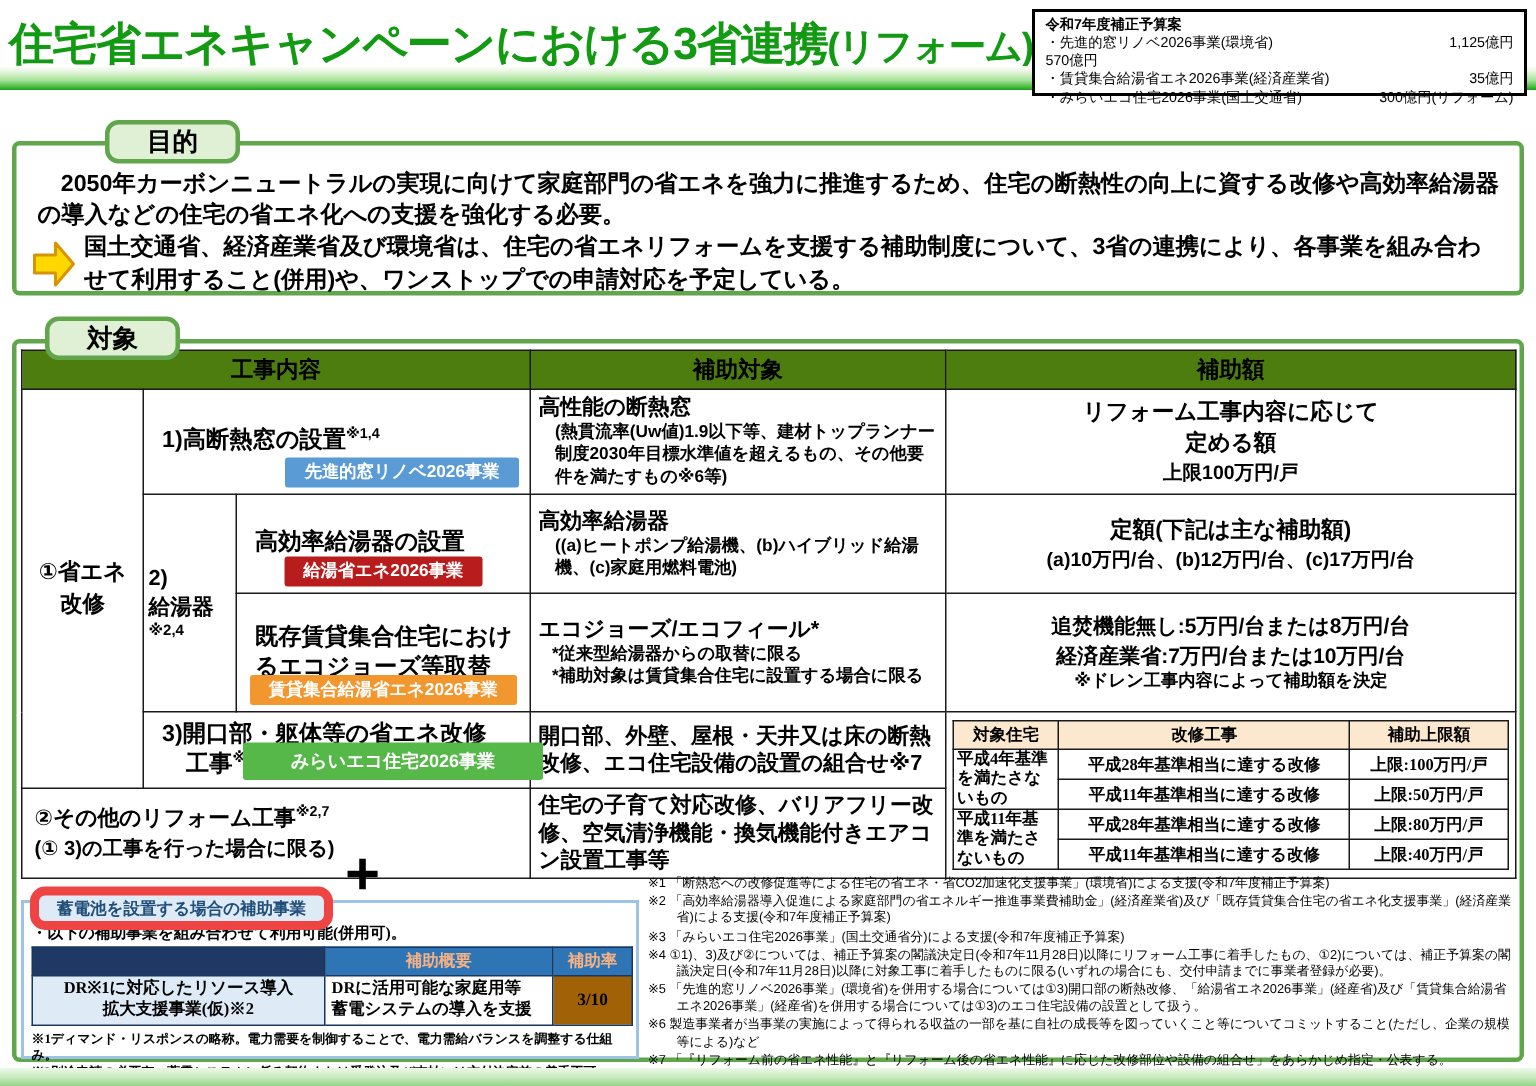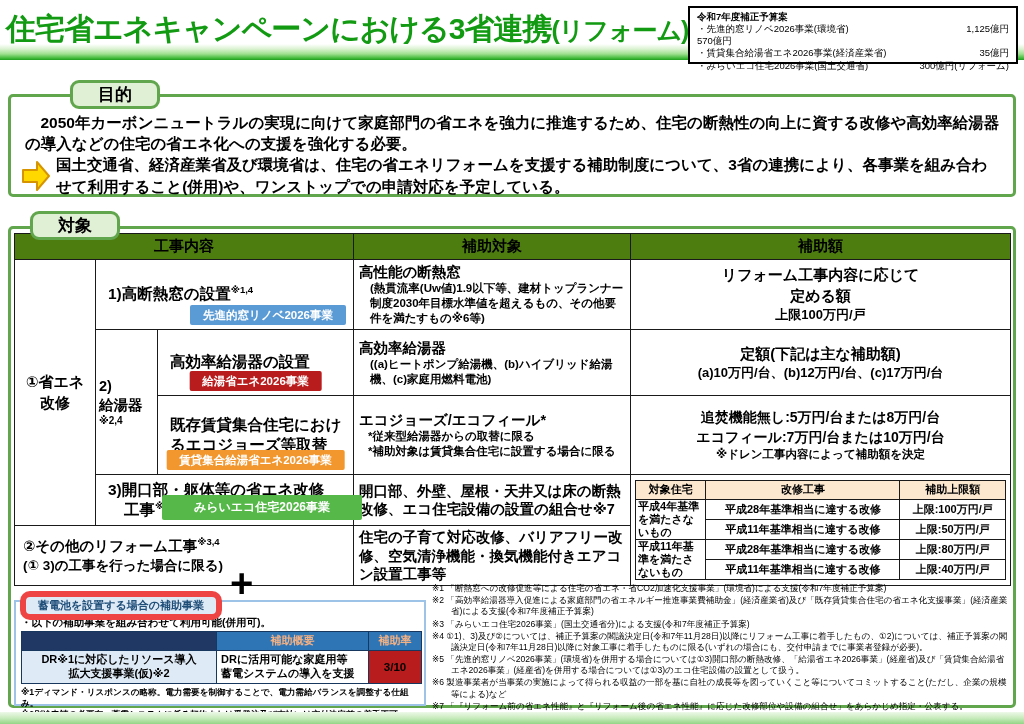--- a/index.html
+++ b/index.html
@@ -80,46 +80,46 @@
   .badge-blue   { background:#5b9bd5; position:absolute; right:7px; bottom:4px; }
   .badge-orange1{ background:#b91c1c; position:absolute; left:50%; transform:translateX(-50%); bottom:4px; }
   .badge-orange2{ background:#f2962e; position:absolute; left:50%; transform:translateX(-50%); bottom:4px; }
   .badge-green  {
     background:#55b848; color:#fff; font-weight:bold; font-size:12px; text-align:center;
     position:absolute; left:148px; top:262px; width:200px; height:25px; line-height:25px;
     border-radius:2px; z-index:4;
   }
 
   
-  td.cell-sub { vertical-align:top; padding:3px 4px; }
+  td.cell-sub { vertical-align:top; padding:3px 4px;font-family:Liberation Serif, serif; }
   table.sub { width:100%; border-collapse:collapse; table-layout:fixed; }
   table.sub th, table.sub td { border:1.2px solid #1a1a1a; font-weight:bold; font-size:11px; }
   table.sub th { background:#fbe8ce; height:19px; text-align:center; }
   table.sub td { height:20px; }
   td.sub-house { text-align:left; padding:0 2px; line-height:1.15; font-size:11px; }
   td.sub-work  { text-align:center; }
   td.sub-limit { text-align:center; }
 
   
   .battery-box {
     left:14px; top:600px; width:412px; height:106px;
-    border:2px solid #9dc3e6; background:#fff; padding:14px 5px 12px 5px;
+    border:2px solid #9dc3e6; background:#fff; padding:14px 5px 12px 5px;font-family:Liberation Serif, serif;
   }
   .battery-pill {
     left:20px; top:591px; padding:1px 12px; background:#deeaf6; border:6px solid #ef4444;
     border-radius:10px; font-size:11px; font-weight:bold; color:#1f4e79; z-index:6; white-space:nowrap;
   }
   .battery-intro { font-size:10.5px; font-weight:bold; line-height:1.3; }
   table.battery { width:100%; border-collapse:collapse; table-layout:fixed; margin-top:1px; }
   table.battery th, table.battery td { border:1.6px solid #17375e; font-weight:bold; }
   th.bt-h-blank { background:#1f3864; height:19px; }
   th.bt-h { background:#2e75b6; color:#f4b183; font-size:11px; height:19px; text-align:center; }
   td.bt-name { background:#deeaf6; text-align:center; font-size:11px; line-height:1.25; height:33px; }
   td.bt-ov { background:#fff; text-align:left; font-size:11px; line-height:1.25; padding-left:4px; }
-  td.bt-rate { background:#b91c1c; text-align:center; font-size:11.5px; }
+  td.bt-rate { background:#a16207; text-align:center; font-size:11.5px; }
   .battery-notes { margin-top:3px; font-size:8.6px; font-weight:bold; line-height:1.3; }
 
   .plus-sign { left:230px; top:563px; font-size:40px; font-weight:bold; line-height:1; }
 
   
   .footnotes { left:432px; top:583px; width:580px; font-size:8.6px; line-height:1.3; }
   .footnote { padding-left:19px; text-indent:-19px; margin-bottom:1px; }
 </style>
 </head>
 <body>
@@ -221,21 +221,21 @@
         <span>既存賃貸集合住宅におけるエコジョーズ等取替</span>
         <span class="badge badge-orange2">賃貸集合給湯省エネ2026事業</span>
       </td>
       <td class="cell-target">
         <div class="t-title">エコジョーズ/エコフィール*</div>
         <div class="t-star">*従来型給湯器からの取替に限る</div>
         <div class="t-star">*補助対象は賃貸集合住宅に設置する場合に限る</div>
       </td>
       <td class="cell-amount">
         <div class="a-main" style="font-size:14px">追焚機能無し:5万円/台または8万円/台</div>
-        <div class="a-main" style="font-size:14px">エコフィール:7万円/台または10万円/台</div>
+        <div class="a-main" style="font-size:14px">経済産業省:7万円/台または10万円/台</div>
         <div class="a-note">※ドレン工事内容によって補助額を決定</div>
       </td>
     </tr>
     <tr style="height:34px">
       <td class="cell-work" colspan="2" style="vertical-align:top">
         <div>3)開口部・躯体等の省エネ改修</div>
         <div style="padding-left:16px"><span>工事</span><sup>※3,4,5</sup></div>
       </td>
       <td class="cell-target">
         <div class="t-title">開口部、外壁、屋根・天井又は床の断熱改修、エコ住宅設備の設置の組合せ※7</div>
@@ -270,21 +270,21 @@
           <tr>
             <td class="sub-work">平成11年基準相当に達する改修</td>
             <td class="sub-limit">上限:40万円/戸</td>
           </tr>
         </tbody>
             </table>
       </td>
     </tr>
     <tr style="height:59px">
       <td class="cell-work4" colspan="3">
-        <div><span>②その他のリフォーム工事</span><sup>※3,4</sup></div>
+        <div><span>②その他のリフォーム工事</span><sup>※2,7</sup></div>
         <div class="w4-line2">(① 3)の工事を行った場合に限る)</div>
       </td>
       <td class="cell-target">
         <div class="t-title">住宅の子育て対応改修、バリアフリー改修、空気清浄機能・換気機能付きエアコン設置工事等</div>
       </td>
     </tr>
   </tbody>
     </table>
   <span class="badge-green">みらいエコ住宅2026事業</span>
 </div>

